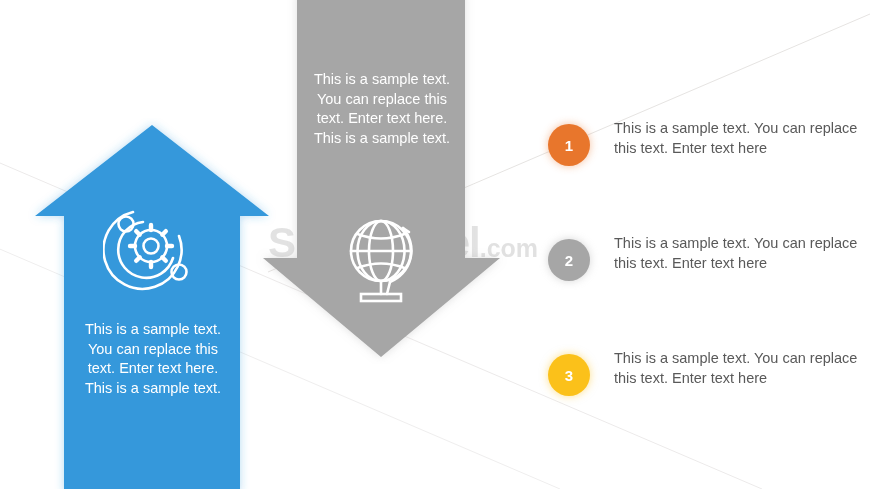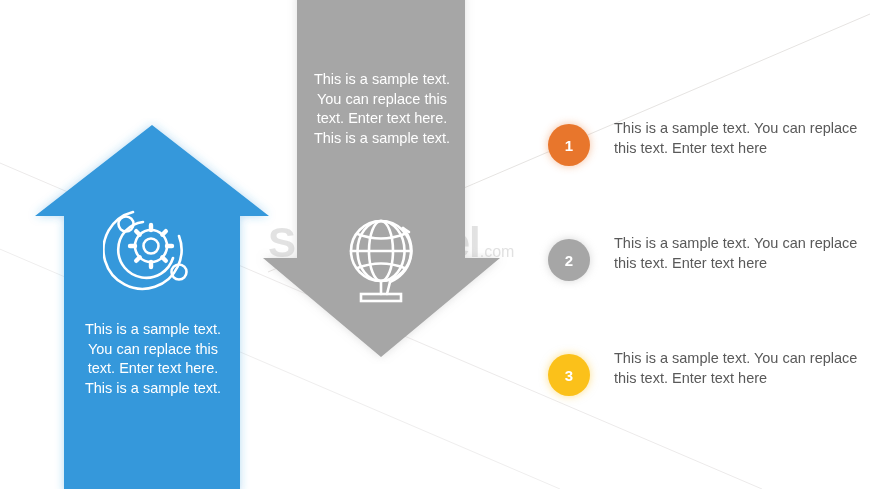--- a/index.html
+++ b/index.html
@@ -35,22 +35,22 @@
     left: 268px;
     top: 219px;
     font-size: 42px;
     font-weight: bold;
     letter-spacing: -1px;
     color: rgba(160,160,160,0.30);
     white-space: nowrap;
     user-select: none;
   }
   .watermark .dotcom {
-    font-size: 16px;
-    font-weight: normal;
+    font-size: 25px;
+    font-weight: bold;
     letter-spacing: 0;
     color: rgba(170,170,170,0.35);
   }
 
   
   .arrow-wrap {
     position: absolute;
   }
   .arrow-wrap svg { display: block; }
 

